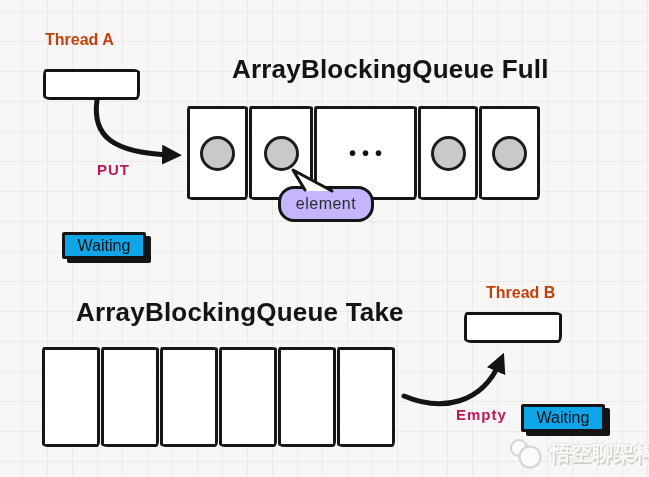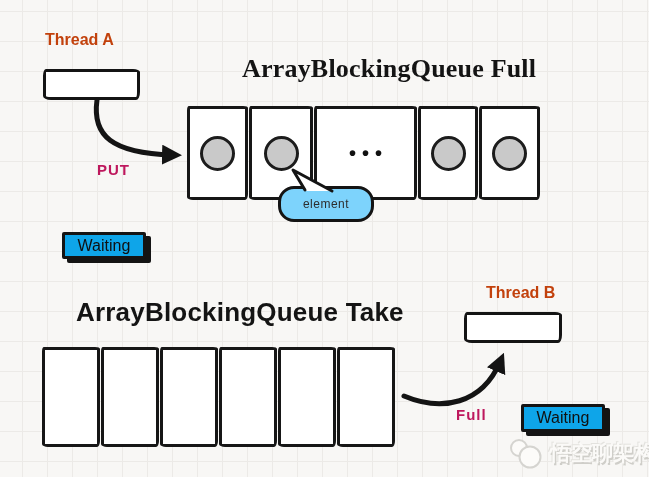--- a/index.html
+++ b/index.html
@@ -35,40 +35,40 @@
     background:#ffffff; border:3px solid #161616;
     border-radius:2px 5px 3px 6px / 5px 2px 6px 3px;
     display:flex; align-items:center; justify-content:center;
   }
   .circle {
     width:35px; height:35px; border-radius:50%;
     background:#c9c9c9; border:3px solid #1c1c1c;
   }
   .dots { font-size:20px; font-weight:bold; color:#111111; letter-spacing:6px; text-indent:6px; }
   .bubble {
-    background:#7dd3fc; border:3px solid #141414; border-radius:16px;
+    background:#c4b5fd; border:3px solid #141414; border-radius:16px;
     display:flex; align-items:center; justify-content:center;
-    font-size:12px; color:#2d2d2d; letter-spacing:0.5px;
+    font-size:16px; color:#2d2d2d; letter-spacing:0.5px;
   }
   .watermark { display:flex; align-items:center; gap:5px; }
   .wm-text {
     font-size:21px; font-weight:bold; white-space:nowrap;
     color:#fbfaf8;
     text-shadow:1.5px 1.5px 0 #cfcec9, -1px -1px 0 #e3e2de;
   }
   svg.overlay { pointer-events:none; }
 </style>
 </head>
 <body>
 
 <div class="abs tlabel" style="left:45px; top:31px;">Thread A</div>
 
 <div class="abs box" style="left:43px; top:69px; width:97px; height:31px;"></div>
 
-<div class="abs title" style="left:242px; top:54px;font-family:Liberation Serif, serif;">ArrayBlockingQueue Full</div>
+<div class="abs title" style="left:232px; top:54px;">ArrayBlockingQueue Full</div>
 
 <div class="abs queue" style="left:187px; top:106px; height:94px;">
   <div class="cell" style="width:61px;">
     <div class="circle"></div>
   </div>
   <div class="cell" style="width:64px;">
     <div class="circle"></div>
   </div>
   <div class="cell" style="width:103px;">
     <span class="dots">•••</span>
@@ -97,21 +97,21 @@
   <div class="cell" style="width:58px;"></div>
   <div class="cell" style="width:58px;"></div>
 </div>
 
 <div class="abs tlabel" style="left:477px; top:284px;margin-left:9px;">Thread B</div>
 
 <div class="abs box" style="left:464px; top:312px; width:98px; height:31px;"></div>
 
 <div class="abs badge" style="left:521px; top:359px; width:84px; height:28px;">Waiting</div>
 
-<div class="abs oplabel" style="left:456px; top:406px;">Full</div>
+<div class="abs oplabel" style="left:456px; top:406px;">Empty</div>
 
 <div class="abs watermark" style="left:505px; top:436px;">
   <svg width="40" height="34" viewBox="0 0 40 34">
     <circle cx="14" cy="12" r="8" fill="#fcfbf9" stroke="#d5d4d0" stroke-width="2"></circle>
     <circle cx="25" cy="21" r="10.5" fill="#fcfbf9" stroke="#d5d4d0" stroke-width="2"></circle>
   </svg>
   <span class="wm-text">悟空聊架构</span>
 </div>
 
 <svg class="abs overlay" style="left:0; top:0;" width="649" height="477" viewBox="0 0 649 477">

